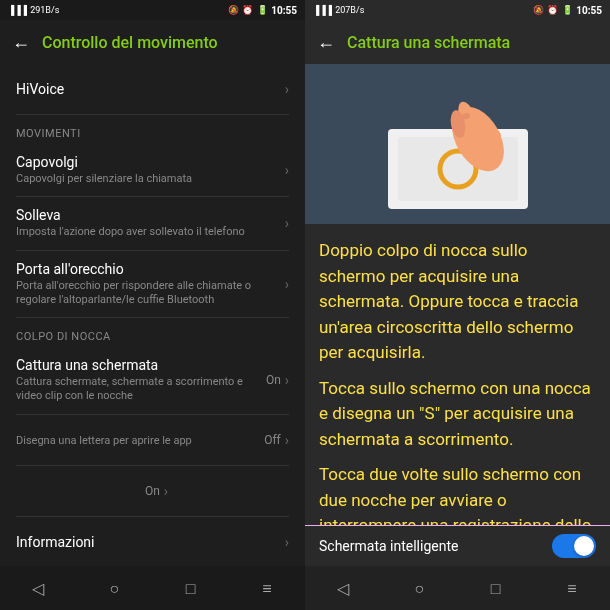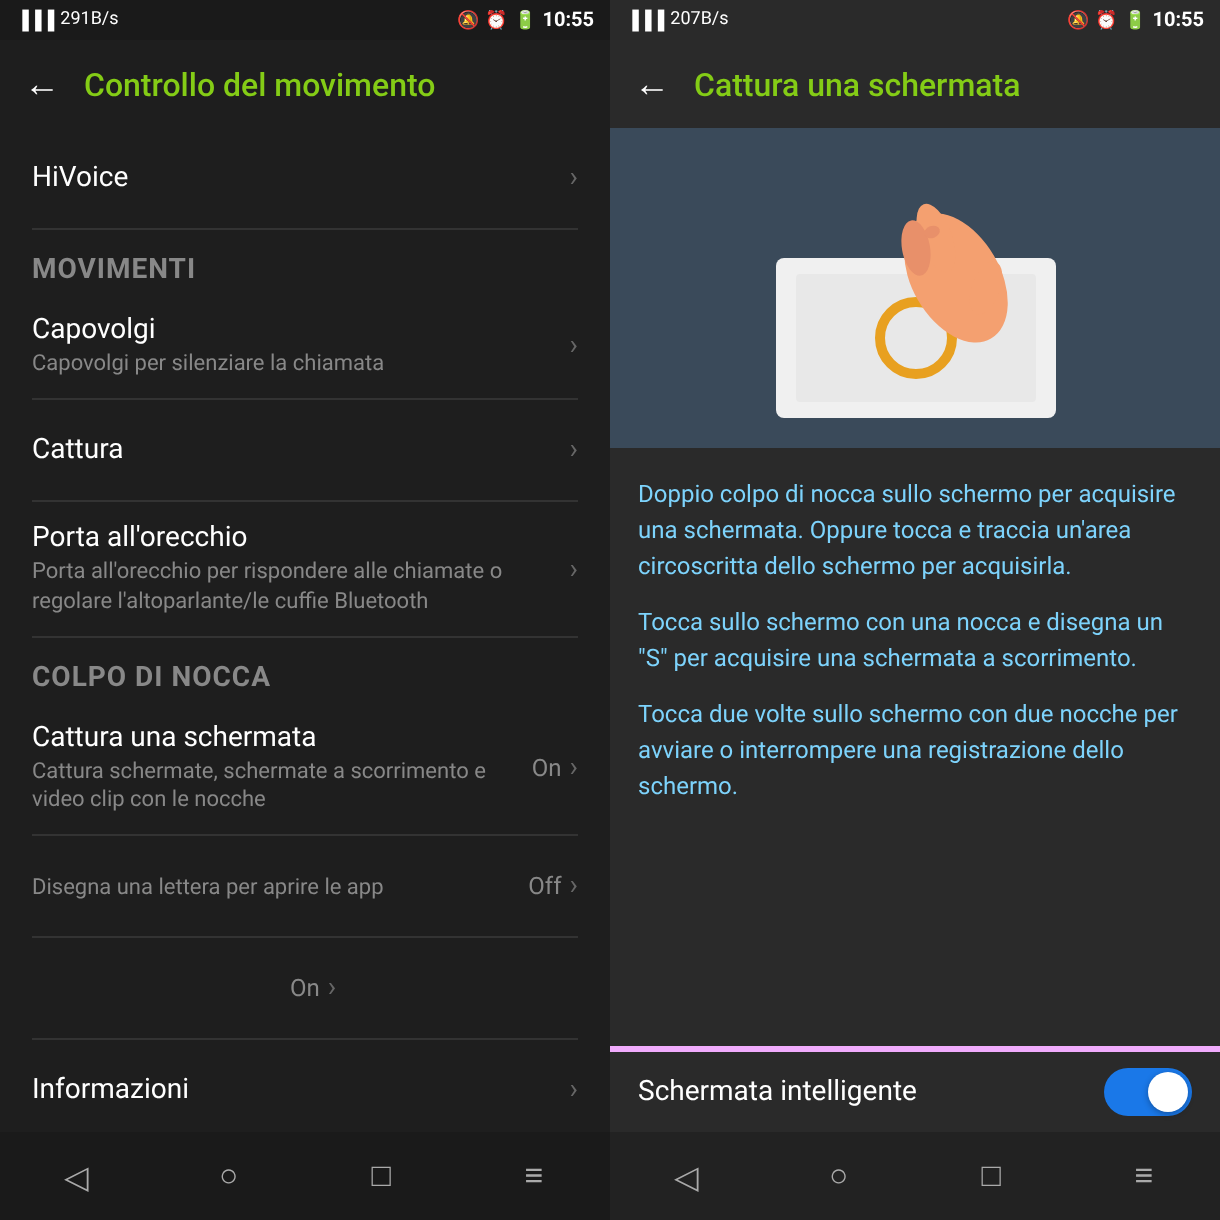--- a/index.html
+++ b/index.html
@@ -85,24 +85,24 @@
     .scroll-content {
       flex: 1;
       overflow-y: auto;
       scrollbar-width: none;
     }
     .scroll-content::-webkit-scrollbar { display: none; }
 
     
     .section-header {
       padding: 12px 16px 4px;
-      font-size: 14px;
+      font-size: 11px;
       color: #888;
       letter-spacing: 0.5px;
-      font-weight: 700;
+      font-weight: 400;
     }
 
     
     .menu-item {
       display: flex;
       align-items: center;
       justify-content: center;
       padding: 10px 16px;
       cursor: pointer;
       min-height: 50px;
@@ -181,32 +181,32 @@
 
     .description-area {
       padding: 14px 14px 10px;
       flex: 1;
       overflow-y: auto;
       scrollbar-width: none;
     }
     .description-area::-webkit-scrollbar { display: none; }
 
     .description-text {
-      font-size: 12px;
-      color: #7dd3fc;
+      font-size: 17px;
+      color: #fde047;
       line-height: 1.5;
       margin-bottom: 10px;
     }
 
     .smart-screenshot-row {
       display: flex;
       align-items: center;
       justify-content: space-between;
       padding: 8px 14px;
-      border-top: 3px solid #f0abfc;
+      border-top: 1px solid #f0abfc;
       flex-shrink: 0;
     }
     .smart-screenshot-label {
       font-size: 14px;
       color: #fff;
     }
 
     
     .toggle {
       width: 44px;
@@ -272,21 +272,22 @@
         <div class="menu-item-subtitle">Capovolgi per silenziare la chiamata</div>
       </div>
       <div class="menu-item-right">
         <span class="chevron">›</span>
       </div>
     </div>
     <div class="divider"></div>
 
     <div class="menu-item">
       <div class="menu-item-content">
-        <div class="menu-item-title">Cattura</div>
+        <div class="menu-item-title">Solleva</div>
+        <div class="menu-item-subtitle">Imposta l'azione dopo aver sollevato il telefono</div>
       </div>
       <div class="menu-item-right">
         <span class="chevron">›</span>
       </div>
     </div>
     <div class="divider"></div>
 
     <div class="menu-item">
       <div class="menu-item-content">
         <div class="menu-item-title">Porta all'orecchio</div>

